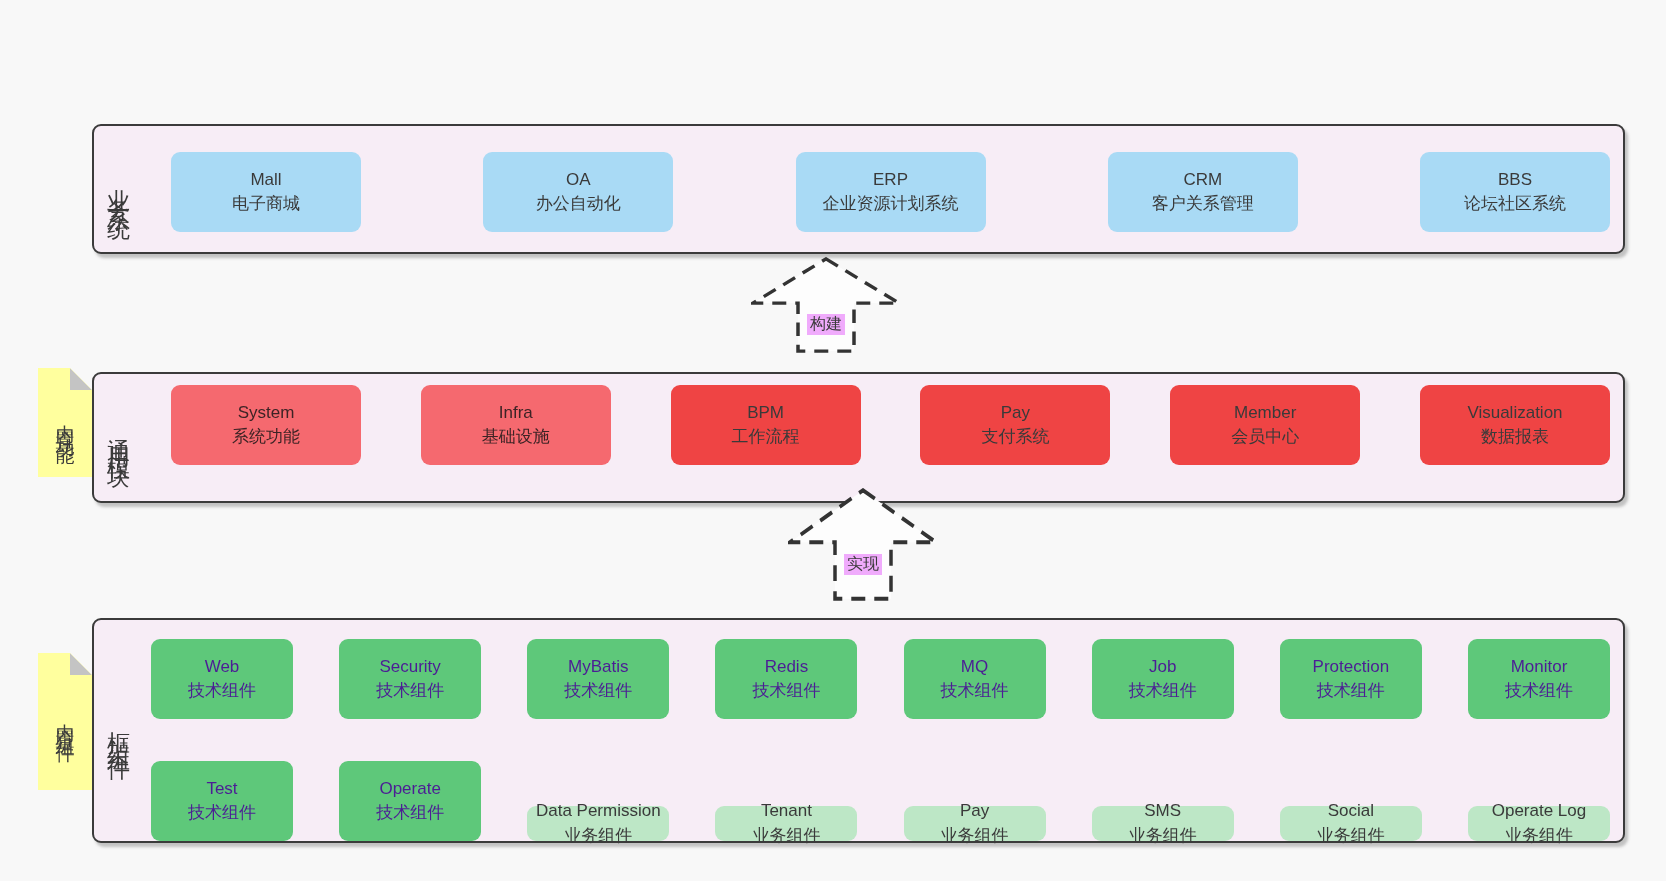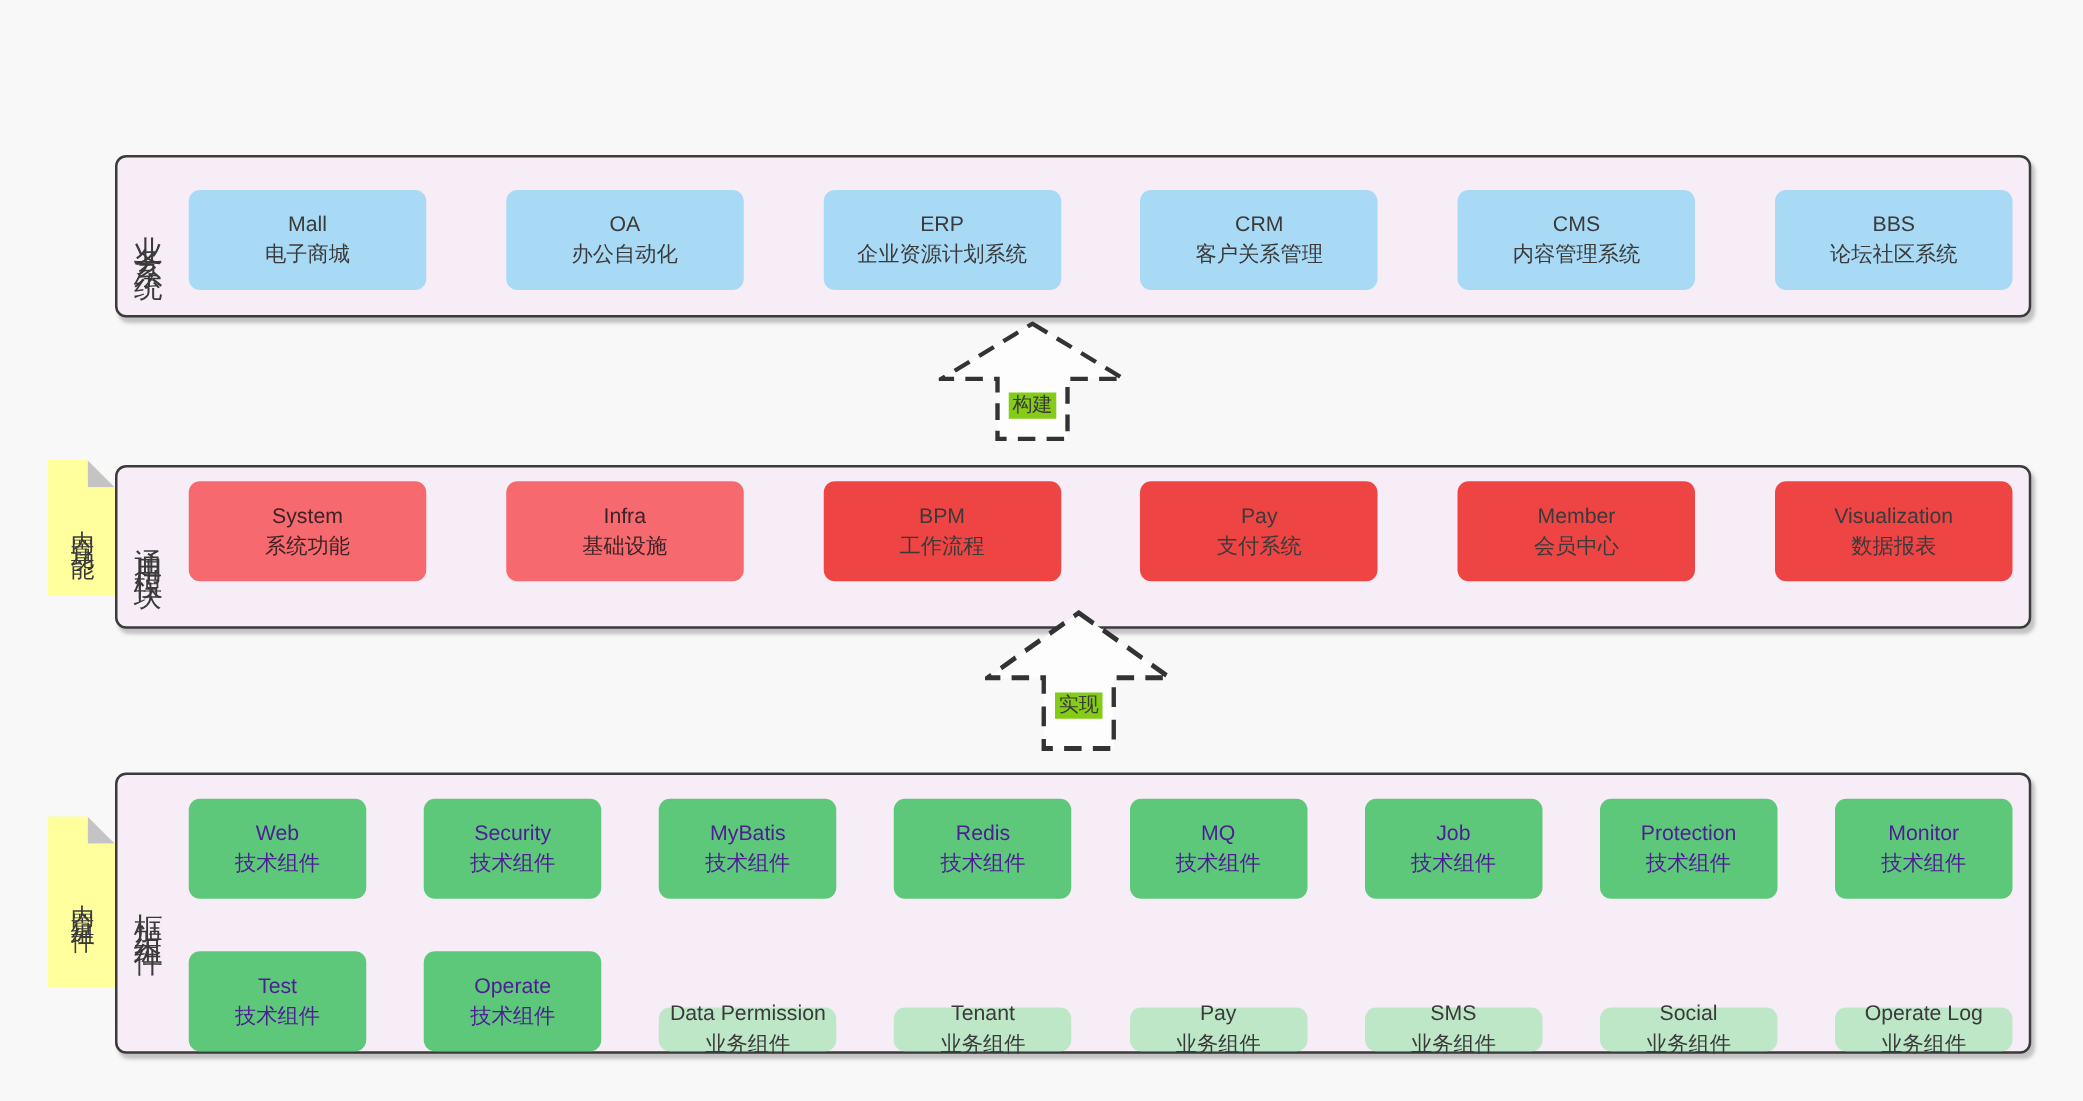--- a/index.html
+++ b/index.html
@@ -42,21 +42,21 @@
 
   
   .box-row {
     position: absolute;
     left: 57px;
     right: 13px;
     display: flex;
     justify-content: space-between;
     align-items: stretch;
   }
-  .row-1col { top: 26px; height: 80px; }
+  .row-1col { top: 26px; height: 80px; margin-left: 20px; }
   .panel-modules .row-1col { top: 11px; }
   .comp-row1 { top: 19px;  height: 80px; }
   .comp-row2 { top: 141px; height: 80px; }
 
   .box {
     display: flex;
     flex-direction: column;
     justify-content: center;
     align-items: center;
     text-align: center;
@@ -108,21 +108,21 @@
     position: absolute;
     z-index: 2;
   }
   .arrow svg { display: block; width: 100%; height: 100%; }
   .arrow-build     { left: 751px; top: 257px; width: 150px; height: 96px; }
   .arrow-implement { left: 788px; top: 488px; width: 150px; height: 113px; }
   .arrow-label {
     position: absolute;
     left: 50%;
     transform: translateX(-50%);
-    background: #84cc16;
+    background: #f0abfc;
     padding: 0 3px;
     font-size: 16px;
     white-space: nowrap;
   }
   .arrow-build .arrow-label { top: 57px; }
   .arrow-implement .arrow-label { top: 66px; }
 </style>
 </head>
 <body>
 
@@ -139,24 +139,20 @@
         <div>OA</div>
         <div>办公自动化</div>
       </div>
       <div class="box box-wide blue">
         <div>ERP</div>
         <div>企业资源计划系统</div>
       </div>
       <div class="box box-wide blue">
         <div>CRM</div>
         <div>客户关系管理</div>
-      </div>
-      <div class="box box-wide blue">
-        <div>CMS</div>
-        <div>内容管理系统</div>
       </div>
       <div class="box box-wide blue">
         <div>BBS</div>
         <div>论坛社区系统</div>
       </div>
     </div>
   </section>
 
   <div class="arrow arrow-build">
     <svg viewBox="0 0 150 100" preserveAspectRatio="none">

